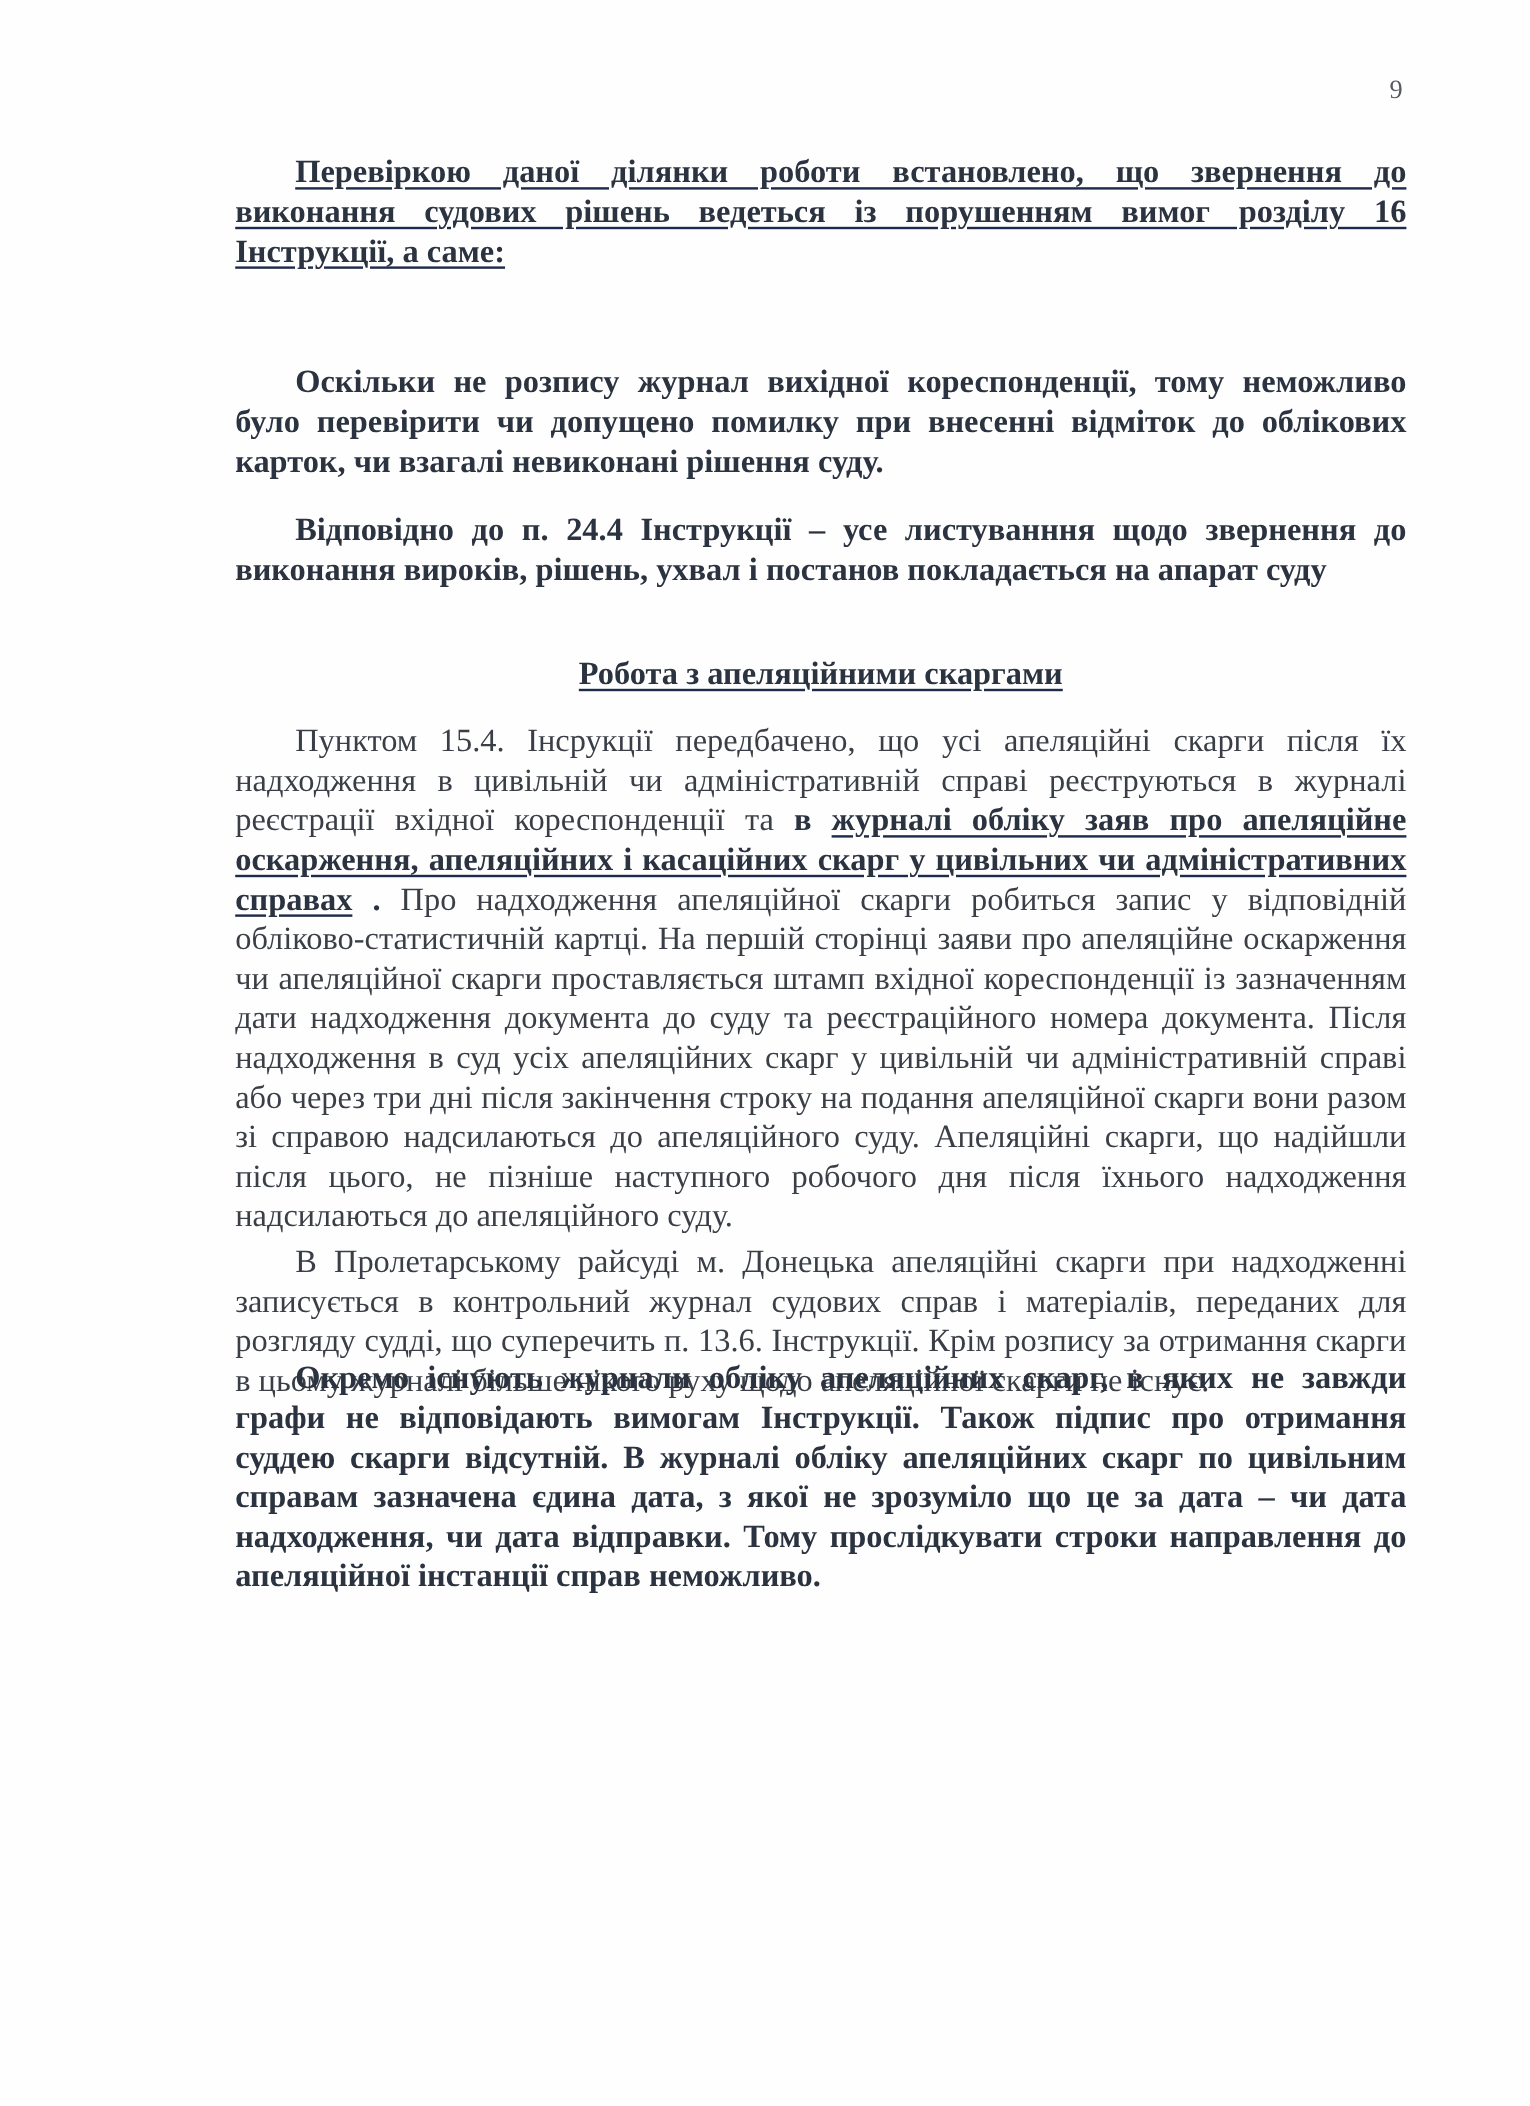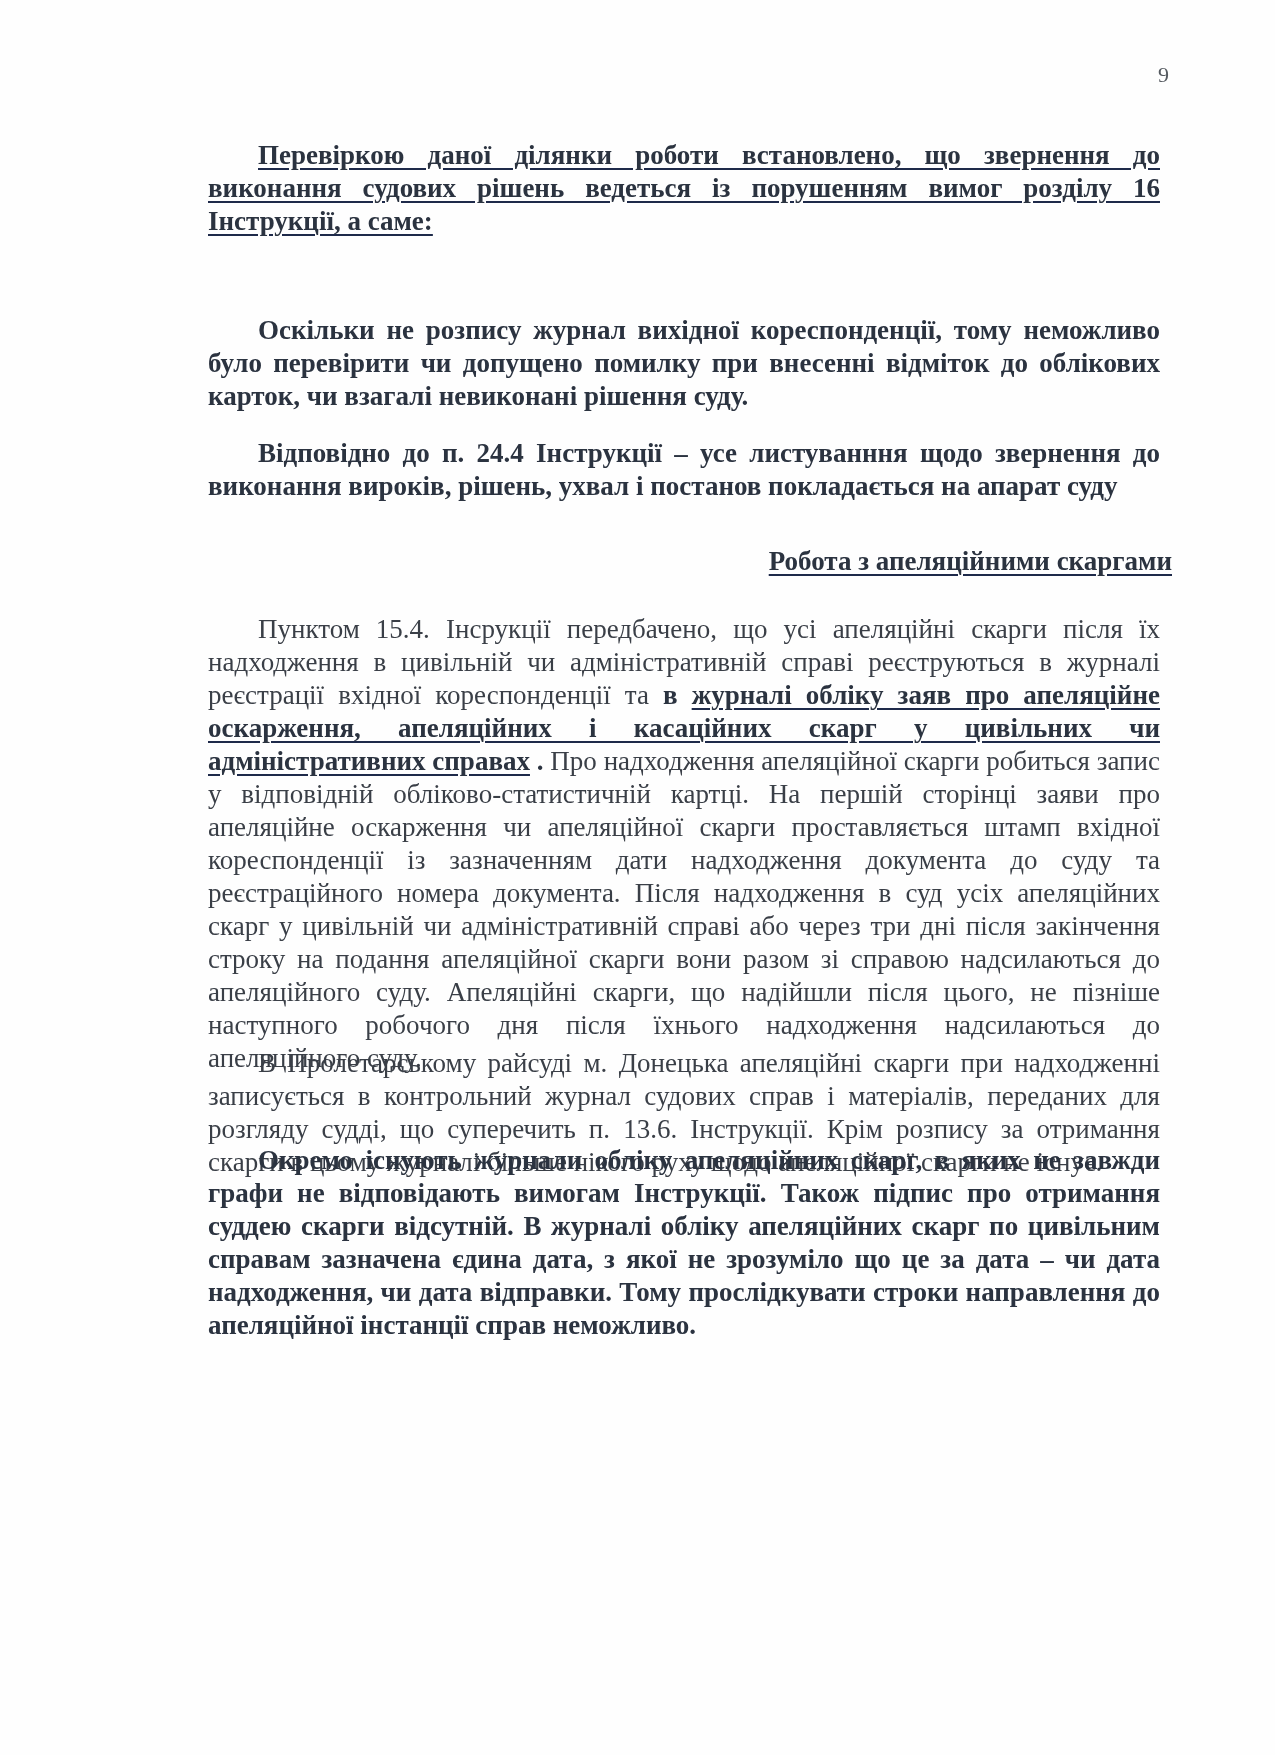--- a/index.html
+++ b/index.html
@@ -12,27 +12,27 @@
       position: absolute; left: 0; top: 0; width: 1275px; height: 1755px;
       background: #fefefe;
     }
     .page-number {
       position: absolute; left: 1158px; top: 62px; font-size: 22px; color: #555a60;
     }
     .text-block {
       position: absolute; left: 196px; width: 976px;
       font-size: 27px; line-height: 33px; text-align: justify;
     }
-    .text-block p { margin: 12px; }
+    .text-block p { margin: 0; }
     .indent { text-indent: 50px; }
     .bold { font-weight: bold; color: #2b3340; }
     .u { text-decoration: underline; text-decoration-color: #1e2a4a; text-underline-offset: 4px; text-decoration-thickness: 2px; }
     .reg { color: #3a3f47; }
     .heading {
-      position: absolute; left: 196px; width: 976px; text-align: right;
+      position: absolute; left: 196px; width: 976px; text-align: center;
       font-size: 27px; font-weight: bold; color: #2b3340;
     }
     .last-line { text-align-last: left; }
   </style>
 </head>
 <body>
 
 <div class="page">
 
   <div class="page-number">9</div>

